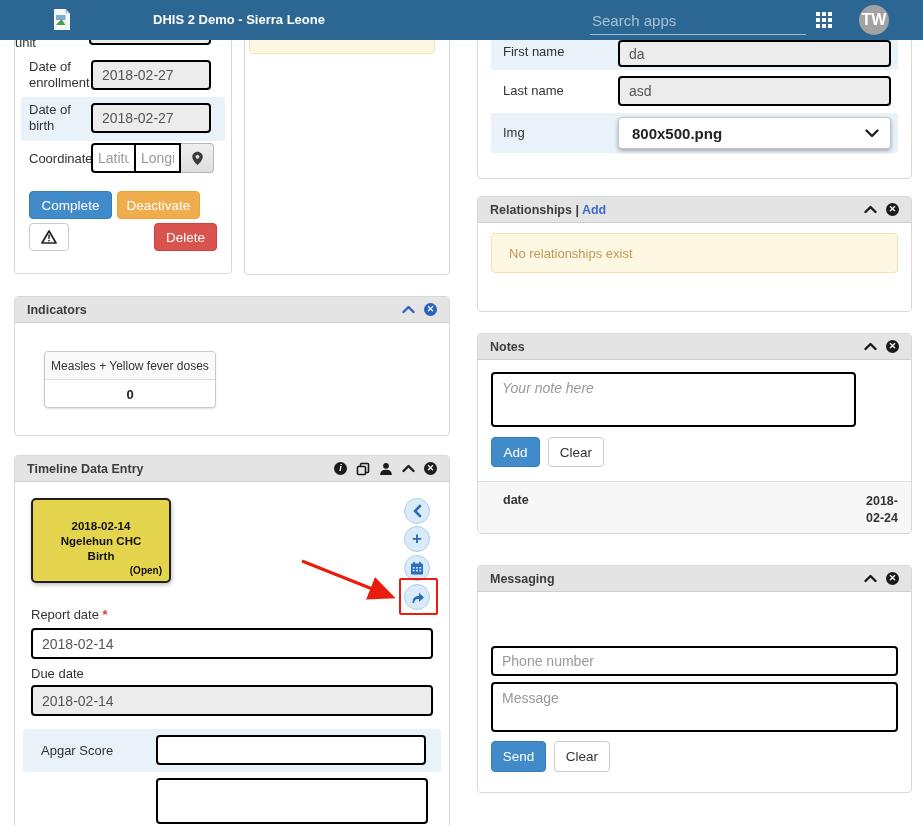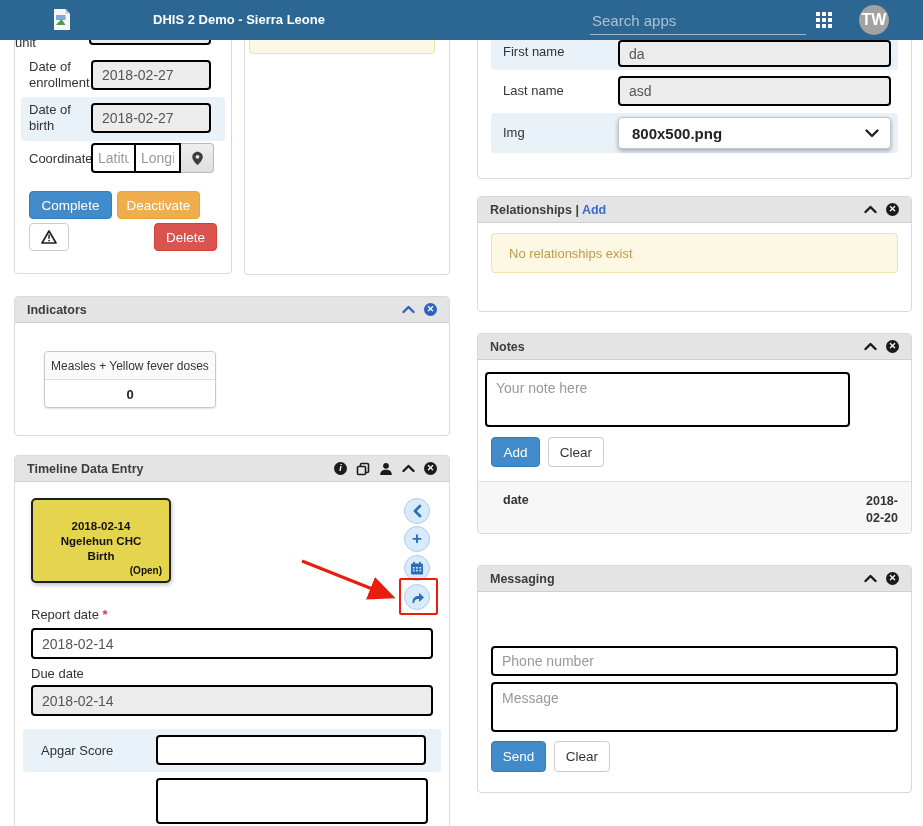--- a/index.html
+++ b/index.html
@@ -166,27 +166,27 @@
 <div class="card" style="left:477px;top:333px;width:433px;height:199px;">
   <div class="phead">
     <span class="ptitle">Notes</span>
     <span class="hicons">
       <svg width="13" height="9" viewBox="0 0 13 9" style="cursor:pointer;">
         <polyline points="1.5,7 6.5,2 11.5,7" fill="none" stroke="#1b1b1b" stroke-width="2.4" stroke-linecap="round" stroke-linejoin="round"></polyline>
       </svg>
       <span class="ccl">✕</span>
     </span>
   </div>
-  <textarea class="inp abs rsz" style="left: 7px; top: 38px; width: 365px; height: 55px;" placeholder="Your note here"></textarea>
+  <textarea class="inp abs rsz" style="left: 13px; top: 38px; width: 365px; height: 55px; font-style: italic;" placeholder="Your note here"></textarea>
   <span class="btn btn-primary abs" style="left:13px;top:103px;width:49px;height:30px;line-height:29px;">Add</span>
   <span class="btn btn-default abs" style="left:70px;top:103px;width:56px;height:30px;line-height:29px;">Clear</span>
   <div class="note-row" style="left:0;top:147px;width:433px;height:52px;border-radius:0 0 3px 3px;">
     <span style="position:absolute;left:25px;top:11px;font-size:12.5px;font-weight:bold;color:#333;">date</span>
     <span style="position:absolute;right:13px;top:11px;width:46px;font-size:12.5px;font-weight:bold;color:#333;
-          text-align:right;overflow-wrap:break-word;line-height:17px;">2018-02-20</span>
+          text-align:right;overflow-wrap:break-word;line-height:17px;">2018-02-24</span>
   </div>
 </div>
 
 <div class="card" style="left:477px;top:565px;width:433px;height:226px;">
   <div class="phead">
     <span class="ptitle">Messaging</span>
     <span class="hicons">
       <svg width="13" height="9" viewBox="0 0 13 9" style="cursor:pointer;">
         <polyline points="1.5,7 6.5,2 11.5,7" fill="none" stroke="#1b1b1b" stroke-width="2.4" stroke-linecap="round" stroke-linejoin="round"></polyline>
       </svg>

